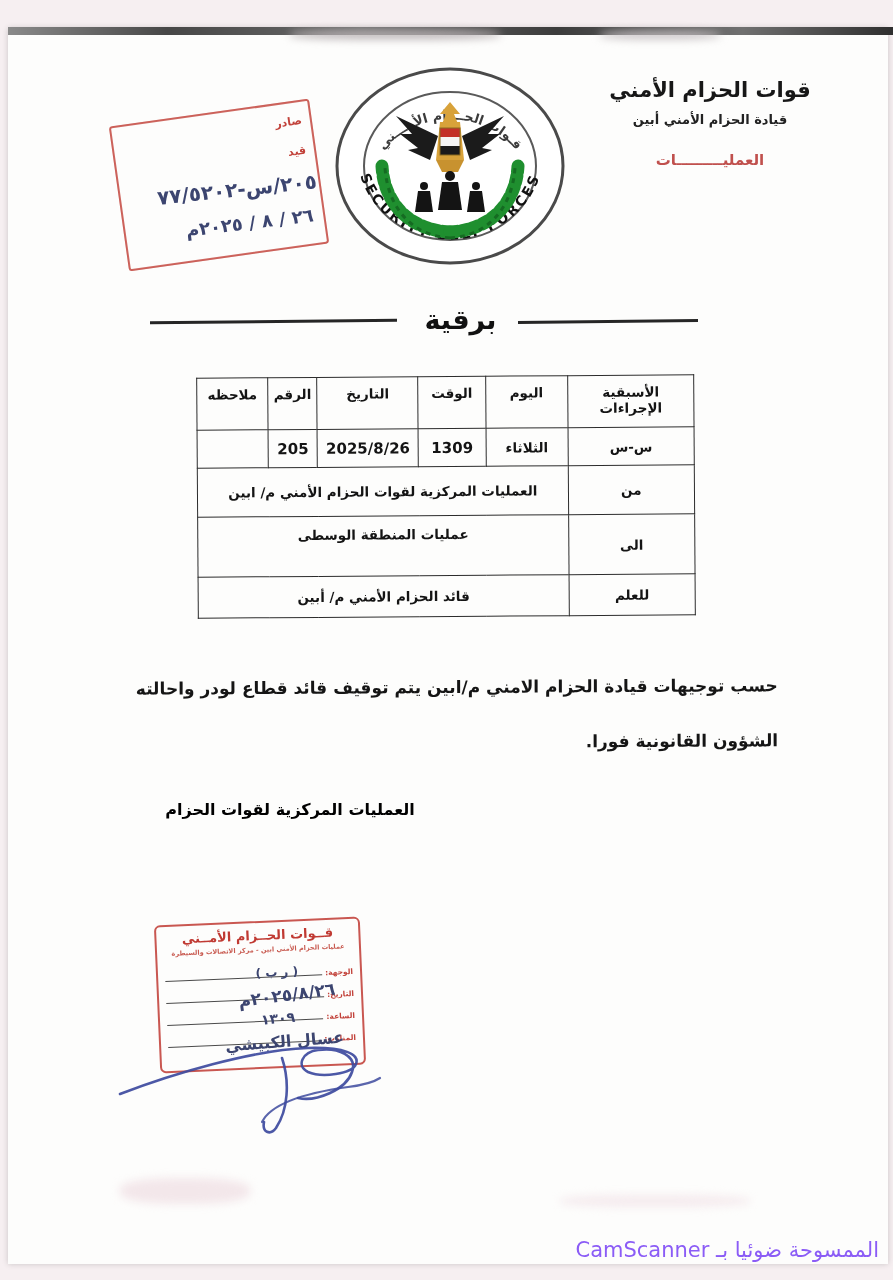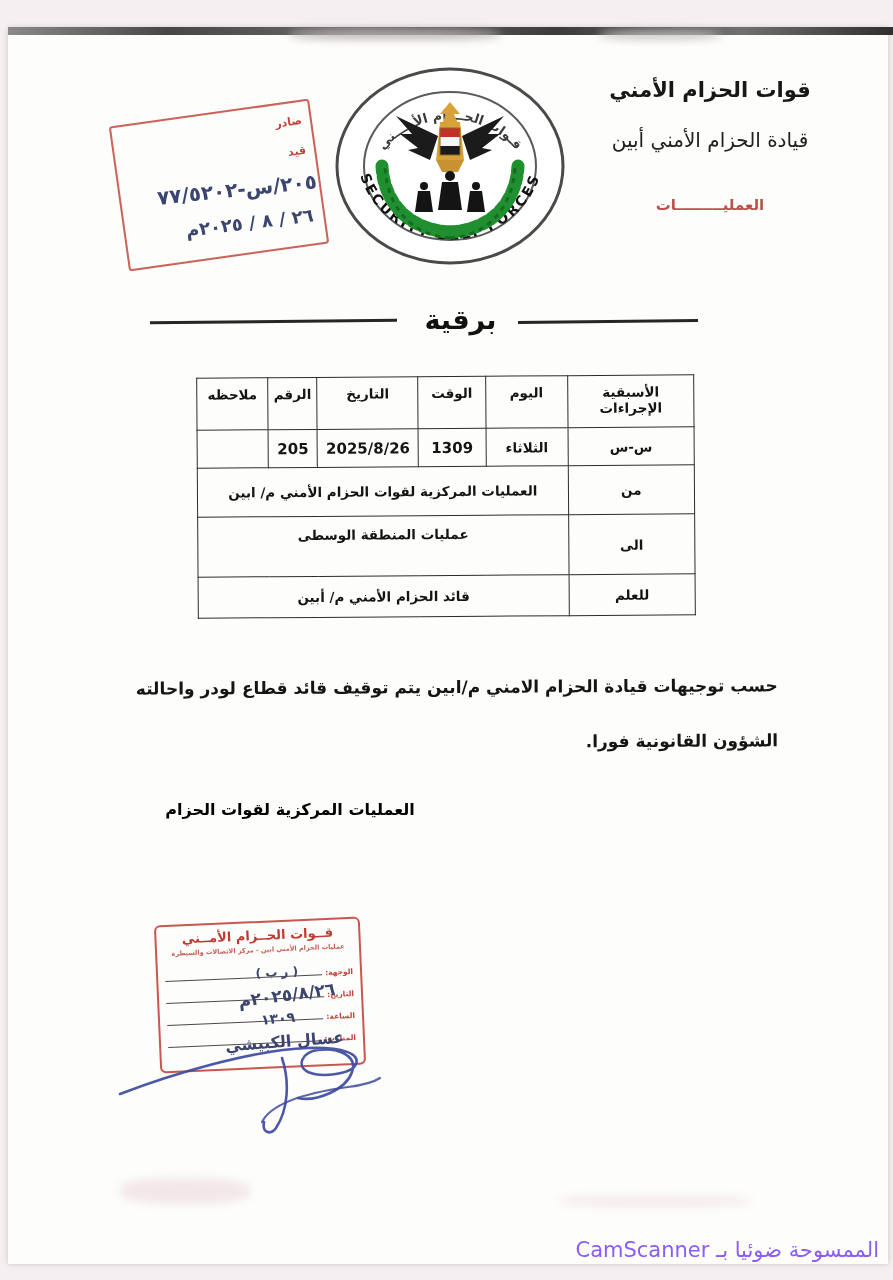--- a/index.html
+++ b/index.html
@@ -30,22 +30,22 @@
   .smudge.s3 { left:120px; top:1178px; width:130px; height:26px; background:#f3e7ea; }
   .smudge.s4 { left:560px; top:1195px; width:190px; height:12px; background:#f5ebee; }
   .faint-arc {
     position:absolute; left:408px; top:118px; width:110px; height:26px;
     border-top:2px solid #d9d4d0; border-radius:50%; filter:blur(1px);
   }
 
   
   .org-block { position:absolute; left:575px; top:78px; width:270px; text-align:center; direction:rtl; }
   .org-line1 { font-size:21px; font-weight:bold; color:#171717; }
-  .org-line2 { font-size:20px; font-weight:normal; color:#222; margin-top:26px; }
-  .org-line3 { font-size:15px; font-weight:bold; color:#c0504d; margin-top:44px; letter-spacing:.5px; }
+  .org-line2 { font-size:13px; font-weight:bold; color:#222; margin-top:10px; }
+  .org-line3 { font-size:15px; font-weight:bold; color:#c0504d; margin-top:24px; letter-spacing:.5px; }
 
   
   .logo { position:absolute; left:332px; top:64px; width:236px; height:202px; }
 
   
   .stamp-in {
     position:absolute; left:118px; top:112px; width:202px; height:146px;
     transform:rotate(-8deg);
     border:2.5px solid rgba(194,66,58,.8);
     border-radius:3px;

